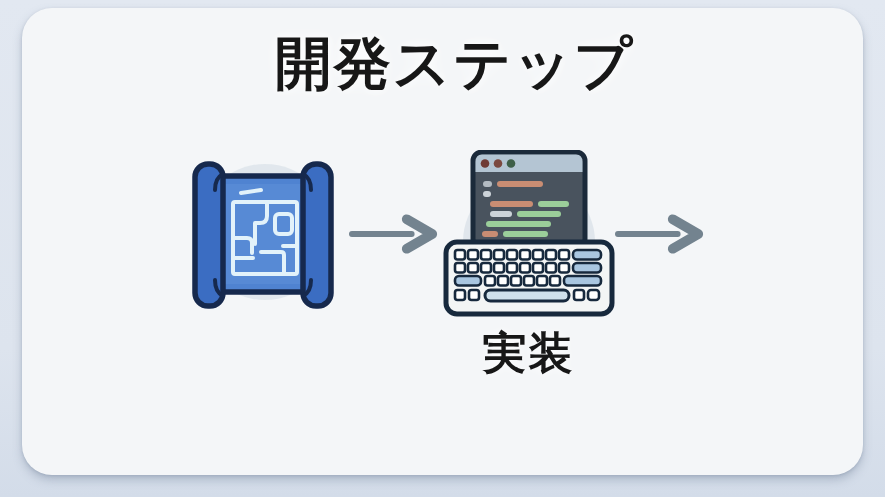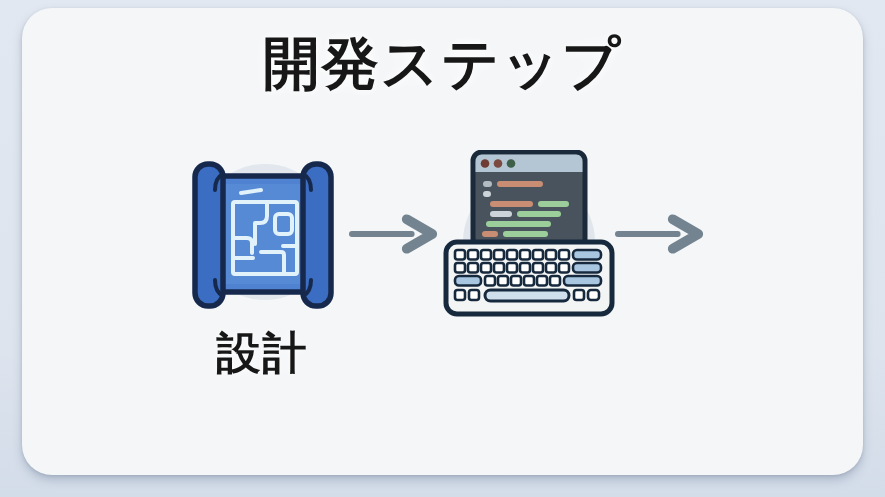--- a/index.html
+++ b/index.html
@@ -10,21 +10,21 @@
   .canvas {
     position:relative; width:885px; height:497px; overflow:hidden;
     background:linear-gradient(180deg,#e2e8f1 0%, #dde4ee 70%, #d3dce9 100%);
   }
   .card {
     position:absolute; left:22px; top:8px; width:841px; height:467px;
     background:#f4f6f8; border-radius:30px;
     box-shadow:0 5px 10px rgba(110,125,150,.38), 0 1px 3px rgba(120,135,160,.3);
   }
   .title {
-    position:absolute; top:18px; left:0; width:100%;
+    position:absolute; top:18px; left:12px; width:100%;
     text-align:center; font-size:57px; font-weight:900; color:#171717;
     letter-spacing:2px;
     text-shadow:0 0 10px rgba(255,255,255,.9), 0 0 18px rgba(255,255,255,.7);
   }
   .flow {
     position:absolute; top:142px; left:0; width:100%;
     display:flex; justify-content:center; align-items:flex-start;
   }
   .step { width:172px; display:flex; flex-direction:column; align-items:center; }
   .icon-box { width:172px; height:168px; display:flex; align-items:center; justify-content:center; }
@@ -64,21 +64,20 @@
               <path d="M64,43 L84,40"></path>
               <path d="M90,52 V66 Q90,73 83,73 L78,73 V94"></path>
               <path d="M56,88 H70 Q75,88 75,93 V103"></path>
               <rect x="98" y="64" width="17" height="20" rx="4"></rect>
               <path d="M84,102 H104 Q107,102 107,105 V124"></path>
               <path d="M56,108 H76"></path>
               <path d="M120,96 H106"></path>
             </g>
           </svg>
         </div>
-        <div class="step-label">設計</div>
       </div>
 
       <div class="arrow">
         <svg width="94" height="44" viewBox="0 0 96 44">
           <line x1="3" y1="22" x2="64" y2="22" stroke="#73838f" stroke-width="6" stroke-linecap="round"></line>
           <polyline points="59,7 85,22 59,37" fill="none" stroke="#73838f" stroke-width="10" stroke-linecap="round" stroke-linejoin="round"></polyline>
         </svg>
       </div>
 
       <div class="step">
@@ -136,20 +135,21 @@
                 <rect x="107" y="126" width="10" height="9.5" rx="2.5"></rect>
               <rect x="121" y="126" width="37" height="9.5" rx="4" fill="#a9c6e0"></rect>
               <rect x="12" y="140" width="10" height="10" rx="2.5"></rect>
                 <rect x="26" y="140" width="10" height="10" rx="2.5"></rect>
               <rect x="42" y="140" width="84" height="11" rx="5.5" fill="#cfe0ec" stroke-width="3"></rect>
               <rect x="131" y="140" width="10" height="10" rx="2.5"></rect>
                 <rect x="145" y="140" width="11" height="10" rx="3"></rect>
             </g>
           </svg>
         </div>
+        <div class="step-label">実装</div>
       </div>
 
       <div class="arrow">
         <svg width="94" height="44" viewBox="0 0 96 44">
           <line x1="3" y1="22" x2="64" y2="22" stroke="#73838f" stroke-width="6" stroke-linecap="round"></line>
           <polyline points="59,7 85,22 59,37" fill="none" stroke="#73838f" stroke-width="10" stroke-linecap="round" stroke-linejoin="round"></polyline>
         </svg>
       </div>
 
 

